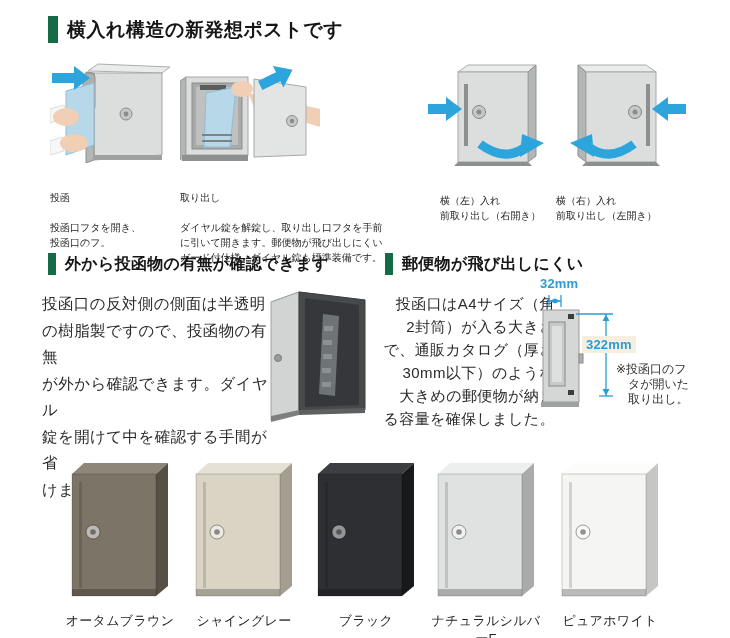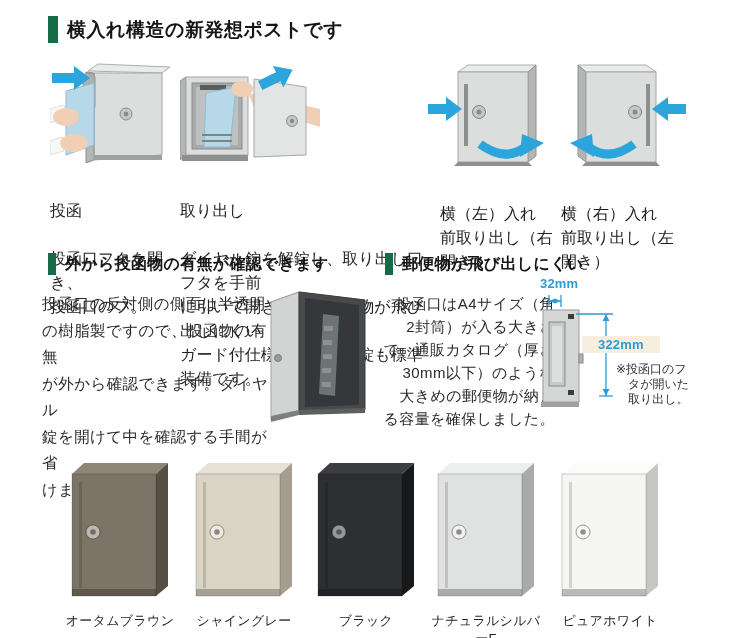--- a/index.html
+++ b/index.html
@@ -9,31 +9,31 @@
   
   .sec-head{position:absolute;display:flex;align-items:center;}
   .bar{background:#156B46;margin-right:9px;flex:0 0 auto;}
   .bar.big{width:10px;height:27px;}
   .bar.small{width:8px;height:22px;}
   .sec-head h1{margin:0;font-size:19px;font-weight:bold;color:#161616;letter-spacing:.5px;}
   .sec-head h2{margin:0;font-size:16px;font-weight:bold;color:#161616;letter-spacing:.3px;}
 
   
   .figure{position:absolute;}
-  .cap{font-size:16px;line-height:1.5;color:#1f1f1f;white-space:pre-line;}
+  .cap{font-size:10px;line-height:1.5;color:#1f1f1f;white-space:pre-line;}
   .cap .t{white-space:pre-line;}
   .cap .d{white-space:pre-line;}
 
   
   .body-text{position:absolute;font-size:15.5px;line-height:26.5px;color:#2a2a2a;white-space:pre-line;letter-spacing:.4px;}
   .body-text.narrow{font-size:15px;line-height:23px;text-align:right;}
 
   
   .dim-text{position:absolute;color:#2B9CD3;font-size:13px;font-weight:bold;letter-spacing:.2px;}
-  .dim-tag{position:absolute;color:#2B9CD3;background:#F6EFDF;font-size:13px;font-weight:bold;padding:1px 16px;letter-spacing:.2px;}
+  .dim-tag{position:absolute;color:#2B9CD3;background:#F6EFDF;font-size:13px;font-weight:bold;padding:1px 4px;letter-spacing:.2px;}
   .note{position:absolute;font-size:12px;line-height:15px;color:#2f2f2f;white-space:pre-line;}
 
   
   .swatch{position:absolute;top:458px;width:120px;text-align:center;}
   .swatch .name{margin-top:5px;font-size:13px;color:#1f1f1f;letter-spacing:.3px;}
   .swatch .front{stroke:rgba(0,0,0,.18);stroke-width:1;}
   .shade{fill:rgba(0,0,0,.14);}
   .shade2{fill:rgba(0,0,0,.24);}
   .dial-outer{fill:rgba(255,255,255,.5);stroke:rgba(0,0,0,.38);stroke-width:1;}
   .dial-inner{fill:rgba(0,0,0,.42);}
@@ -137,21 +137,21 @@
         <rect class="steel" x="30" y="14" width="70" height="90"></rect>
         <rect x="36" y="26" width="4" height="62" fill="#8E908F"></rect>
         <circle cx="51" cy="54" r="6.5" fill="#C6C8C7" stroke="#828483"></circle>
         <circle cx="51" cy="54" r="2.5" fill="#8A8C8B"></circle>
         <polygon points="30,104 100,104 104,108 26,108" fill="#8E908F"></polygon>
         <polygon class="arrow" points="0,46 18,46 18,39 34,51 18,63 18,56 0,56"></polygon>
         <path class="curve" d="M 52 86 Q 76 104 96 90"></path>
         <polygon class="arrow" points="94,76 116,85 92,99"></polygon>
       </g>
     </svg>
-    <div class="cap" style="margin-top:6px;margin-left:5px;">
+    <div class="cap" style="margin-top:6px;">
       <div class="d">横（右）入れ
 前取り出し（左開き）</div>
     </div>
   </div>
 
   <div class="sec-head" style="left:48px;top:253px;">
     <span class="bar small"></span>
     <h2>外から投函物の有無が確認できます</h2>
   </div>
   <div class="body-text" style="left:42px;top:291px;width:240px;">投函口の反対側の側面は半透明

